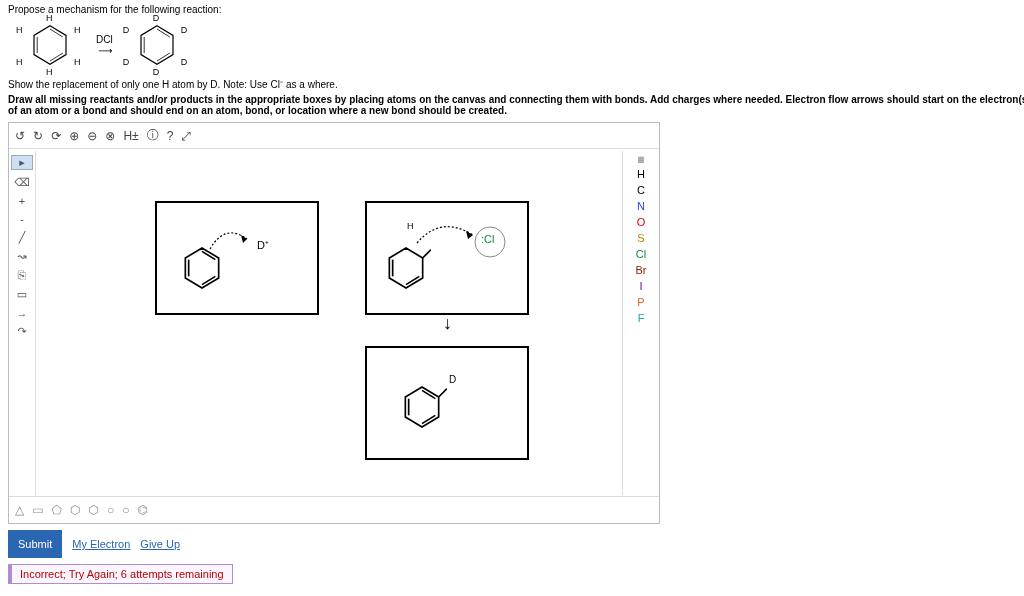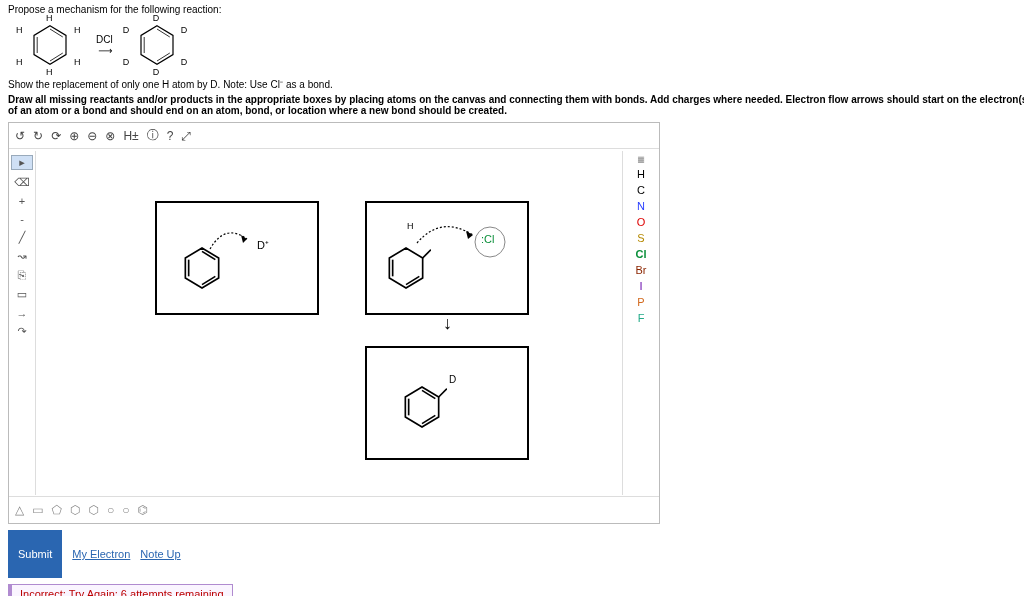--- a/index.html
+++ b/index.html
@@ -88,39 +88,39 @@
     align-items: center;
     gap: 8px;
     padding: 0 6px;
     color: #888;
     font-size: 12px;
   }
   .benzene { width: 48px; height: 48px; }
   .action-row { display: flex; align-items: center; gap: 10px; font-size: 11px; }
   .submit-btn {
     background: #2a66b1; color: #fff; border: none;
-    padding: 18px 10px; font-size: 11px; cursor: pointer;
+    padding: 8px 10px; font-size: 11px; cursor: pointer;
   }
   .link { color: #2a66b1; text-decoration: underline; cursor: pointer; }
   .feedback {
     border: 1px solid #b08bd0;
     border-left: 4px solid #b08bd0;
     color: #b00;
     padding: 3px 8px;
     margin-top: 6px;
     display: inline-block;
     font-size: 11px;
     background: #faf5ff;
   }
   .atom-H { color:#000; }
   .atom-C { color:#000; }
   .atom-N { color:#2a3fff; }
   .atom-O { color:#d00; }
   .atom-S { color:#b58900; }
-  .atom-Cl{ color:#0a8f3a; font-weight:bold;}
+  .atom-Cl{ color:#0a8f3a; font-weight:normal;}
   .atom-Br{ color:#8b2500;}
   .atom-I { color:#6a0dad;}
   .atom-P { color:#d2691e;}
   .atom-F { color:#2a8; }
   .small-label { font-size:9px; }
 </style>
 </head>
 <body>
 
 
@@ -159,21 +159,21 @@
     <span style="position:absolute;left:30px;top:-6px;" class="small-label">D</span>
     <span style="position:absolute;left:58px;top:6px;" class="small-label">D</span>
     <span style="position:absolute;left:58px;top:38px;" class="small-label">D</span>
     <span style="position:absolute;left:30px;top:48px;" class="small-label">D</span>
     <span style="position:absolute;left:0px;top:38px;" class="small-label">D</span>
     <span style="position:absolute;left:0px;top:6px;" class="small-label">D</span>
   </div>
 </div>
 
 <div class="sub-text">
-  <span>Show the replacement of only one </span><span>H</span><span> atom by </span><span>D</span><span>. Note: Use </span><span>Cl⁻</span><span> as a bond.</span>
+  <span>Show the replacement of only one </span><span>H</span><span> atom by </span><span>D</span><span>. Note: Use </span><span>Cl⁻</span><span> as a where.</span>
 </div>
 
 <div class="instructions">Draw all missing reactants and/or products in the appropriate boxes by placing atoms on the canvas and connecting them with bonds. Add charges where needed. Electron flow arrows should start on the electron(s) of an atom or a bond and should end on an atom, bond, or location where a new bond should be created.</div>
 
 <div class="editor">
   <div class="toolbar-top">
     <span class="ico">↺</span>
     <span class="ico">↻</span>
     <span class="ico">⟳</span>
     <span class="ico">⊕</span>
@@ -267,19 +267,19 @@
     <span>⬡</span>
     <span>○</span>
     <span>○</span>
     <span>⌬</span>
   </div>
 </div>
 
 <div class="action-row">
   <button class="submit-btn">Submit</button>
   <span class="link">My Electron</span>
-  <span class="link">Note Up</span>
+  <span class="link">Give Up</span>
 </div>
 
 <div class="feedback">Incorrect; Try Again; 6 attempts remaining</div>
 
 
 
 
 </body></html>

